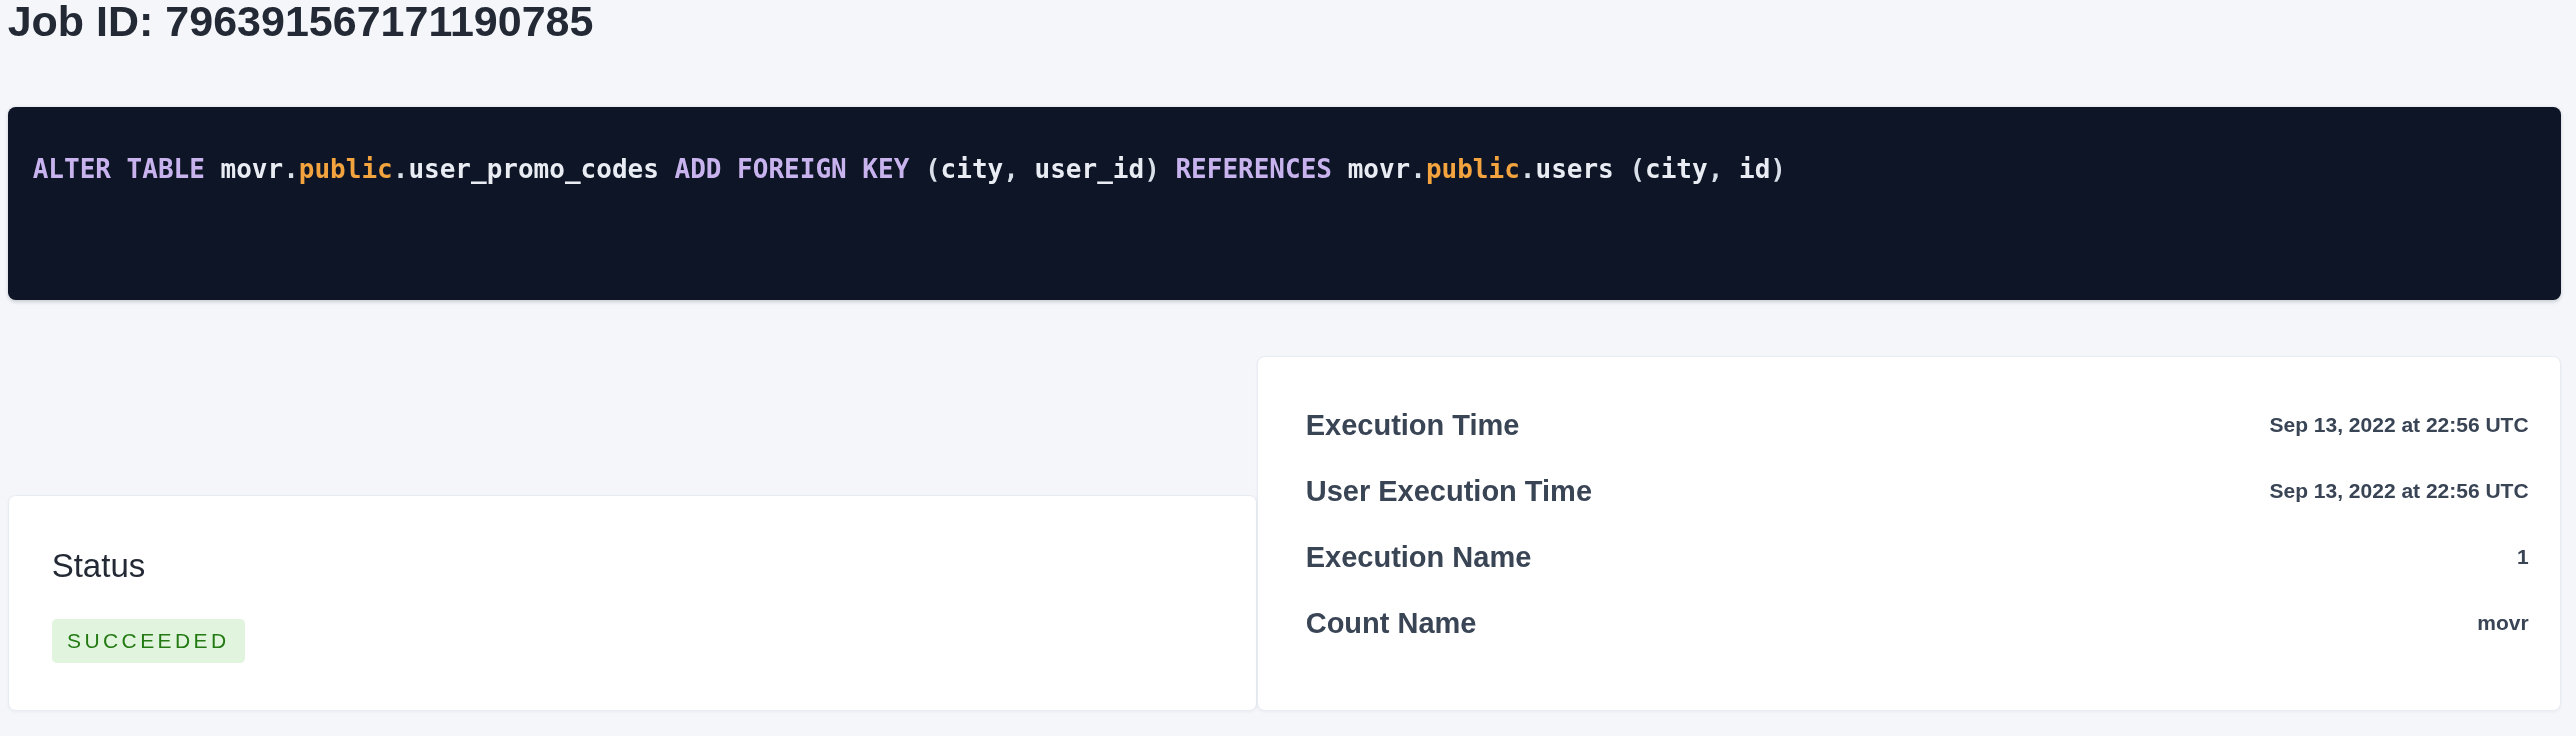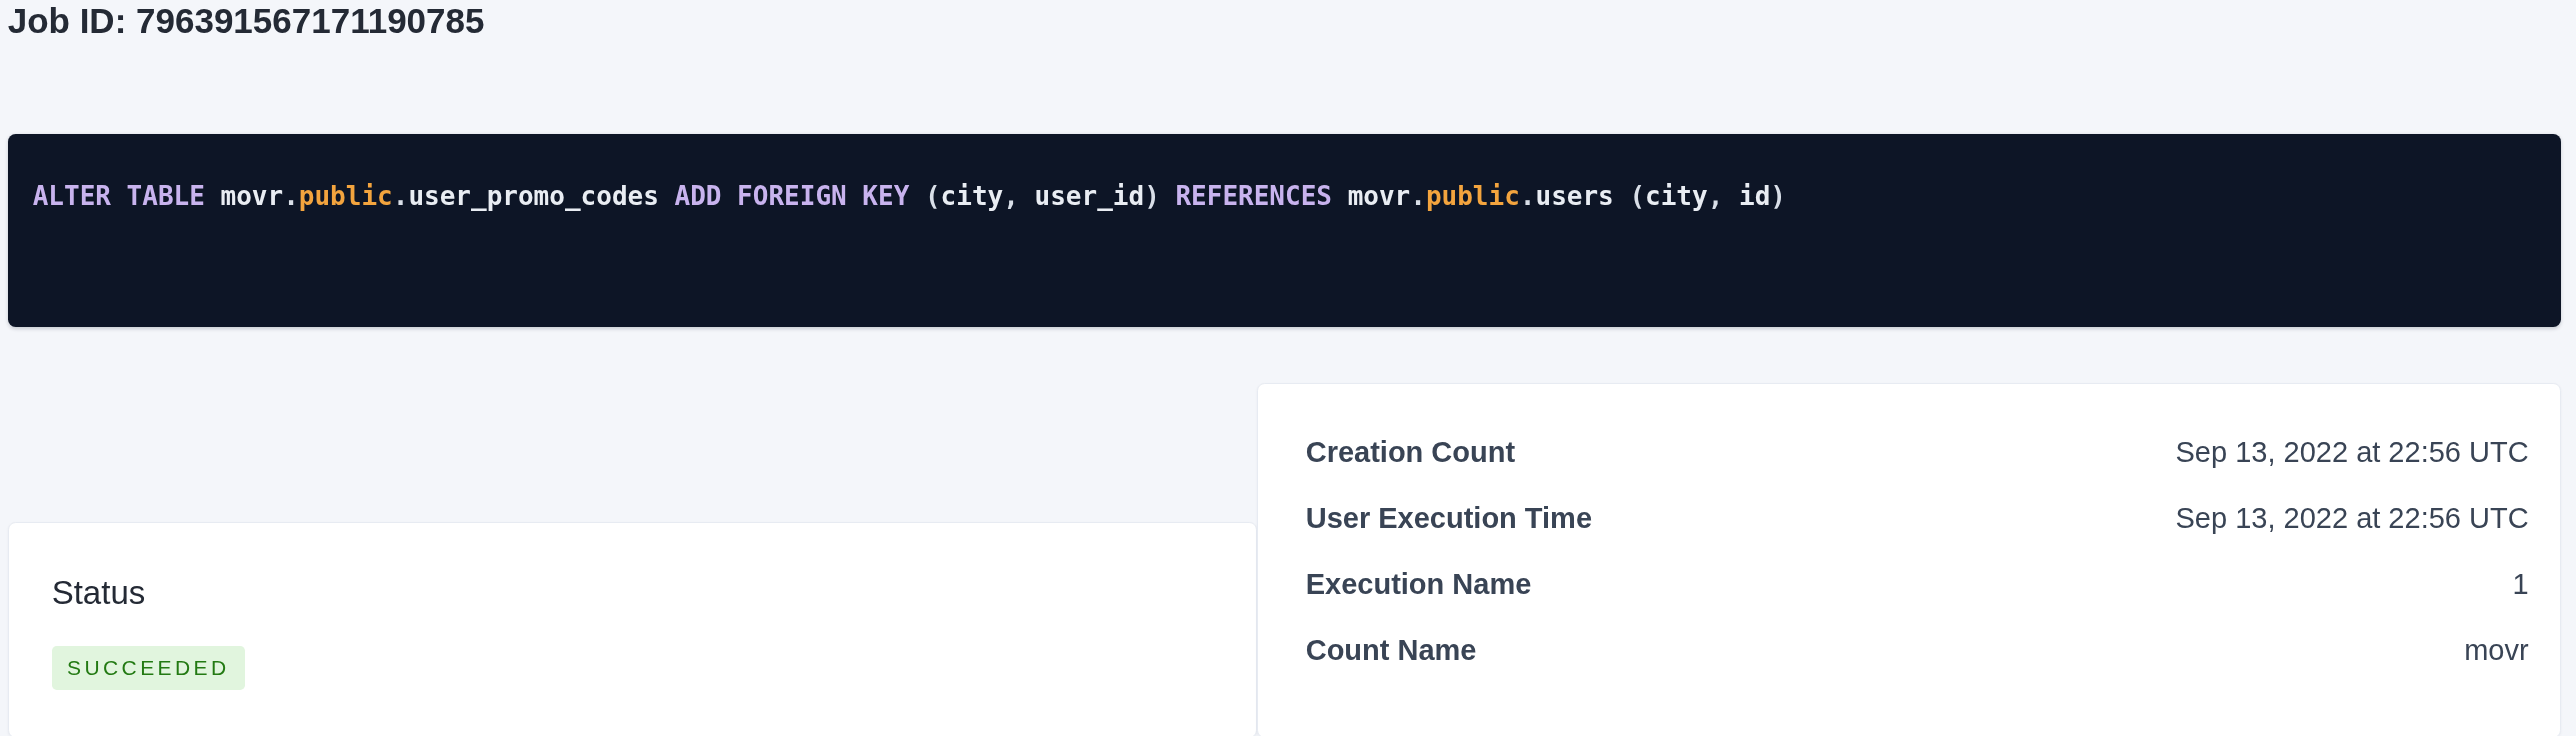--- a/index.html
+++ b/index.html
@@ -20,28 +20,28 @@
   html,body{width:2576px;height:736px;overflow:hidden;}
   body{
     background:var(--page_bg);
     font-family:"Liberation Sans", sans-serif;
     color:var(--body_text);
   }
   .page{
     padding:0 15.4px 0 7.7px;
   }
   .job-id{
-    font-size:35px;
+    font-size:43px;
     line-height:42px;
     font-weight:600;
     color:var(--heading_text);
     letter-spacing:0;
   }
   .sql-box{
-    margin-top:92px;
+    margin-top:65px;
     height:193px;
     background:var(--code_bg);
     border-radius:7.7px;
     padding:46px 35px 0 25px;
     overflow:hidden;
     box-shadow:0 1.9px 3.9px rgba(13,21,38,0.18);
   }
   .sql-code{
     font-family:"DejaVu Sans Mono", monospace;
     font-size:26px;
@@ -99,22 +99,22 @@
     display:flex;
     justify-content:space-between;
     align-items:center;
   }
   .detail-label{
     font-size:29px;
     font-weight:700;
     color:var(--body_text);
   }
   .detail-value{
-    font-size:29px;
-    font-weight:400;
+    font-size:21px;
+    font-weight:700;
     color:var(--body_text);
     text-align:right;
   }
 </style>
 </head>
 <body>
 
 <div class="page">
 
   <h3 class="job-id">Job ID: 796391567171190785</h3>
@@ -126,21 +126,21 @@
   <div class="cards">
 
     <div class="card status-card">
       <div class="card-title">Status</div>
       <span class="badge">SUCCEEDED</span>
     </div>
 
     <div class="card details-card">
       <div>
           <div class="detail-row">
-            <span class="detail-label">Creation Count</span>
+            <span class="detail-label">Execution Time</span>
             <span class="detail-value">Sep 13, 2022 at 22:56 UTC</span>
           </div>
           <div class="detail-row">
             <span class="detail-label">User Execution Time</span>
             <span class="detail-value">Sep 13, 2022 at 22:56 UTC</span>
           </div>
           <div class="detail-row">
             <span class="detail-label">Execution Name</span>
             <span class="detail-value">1</span>
           </div>

